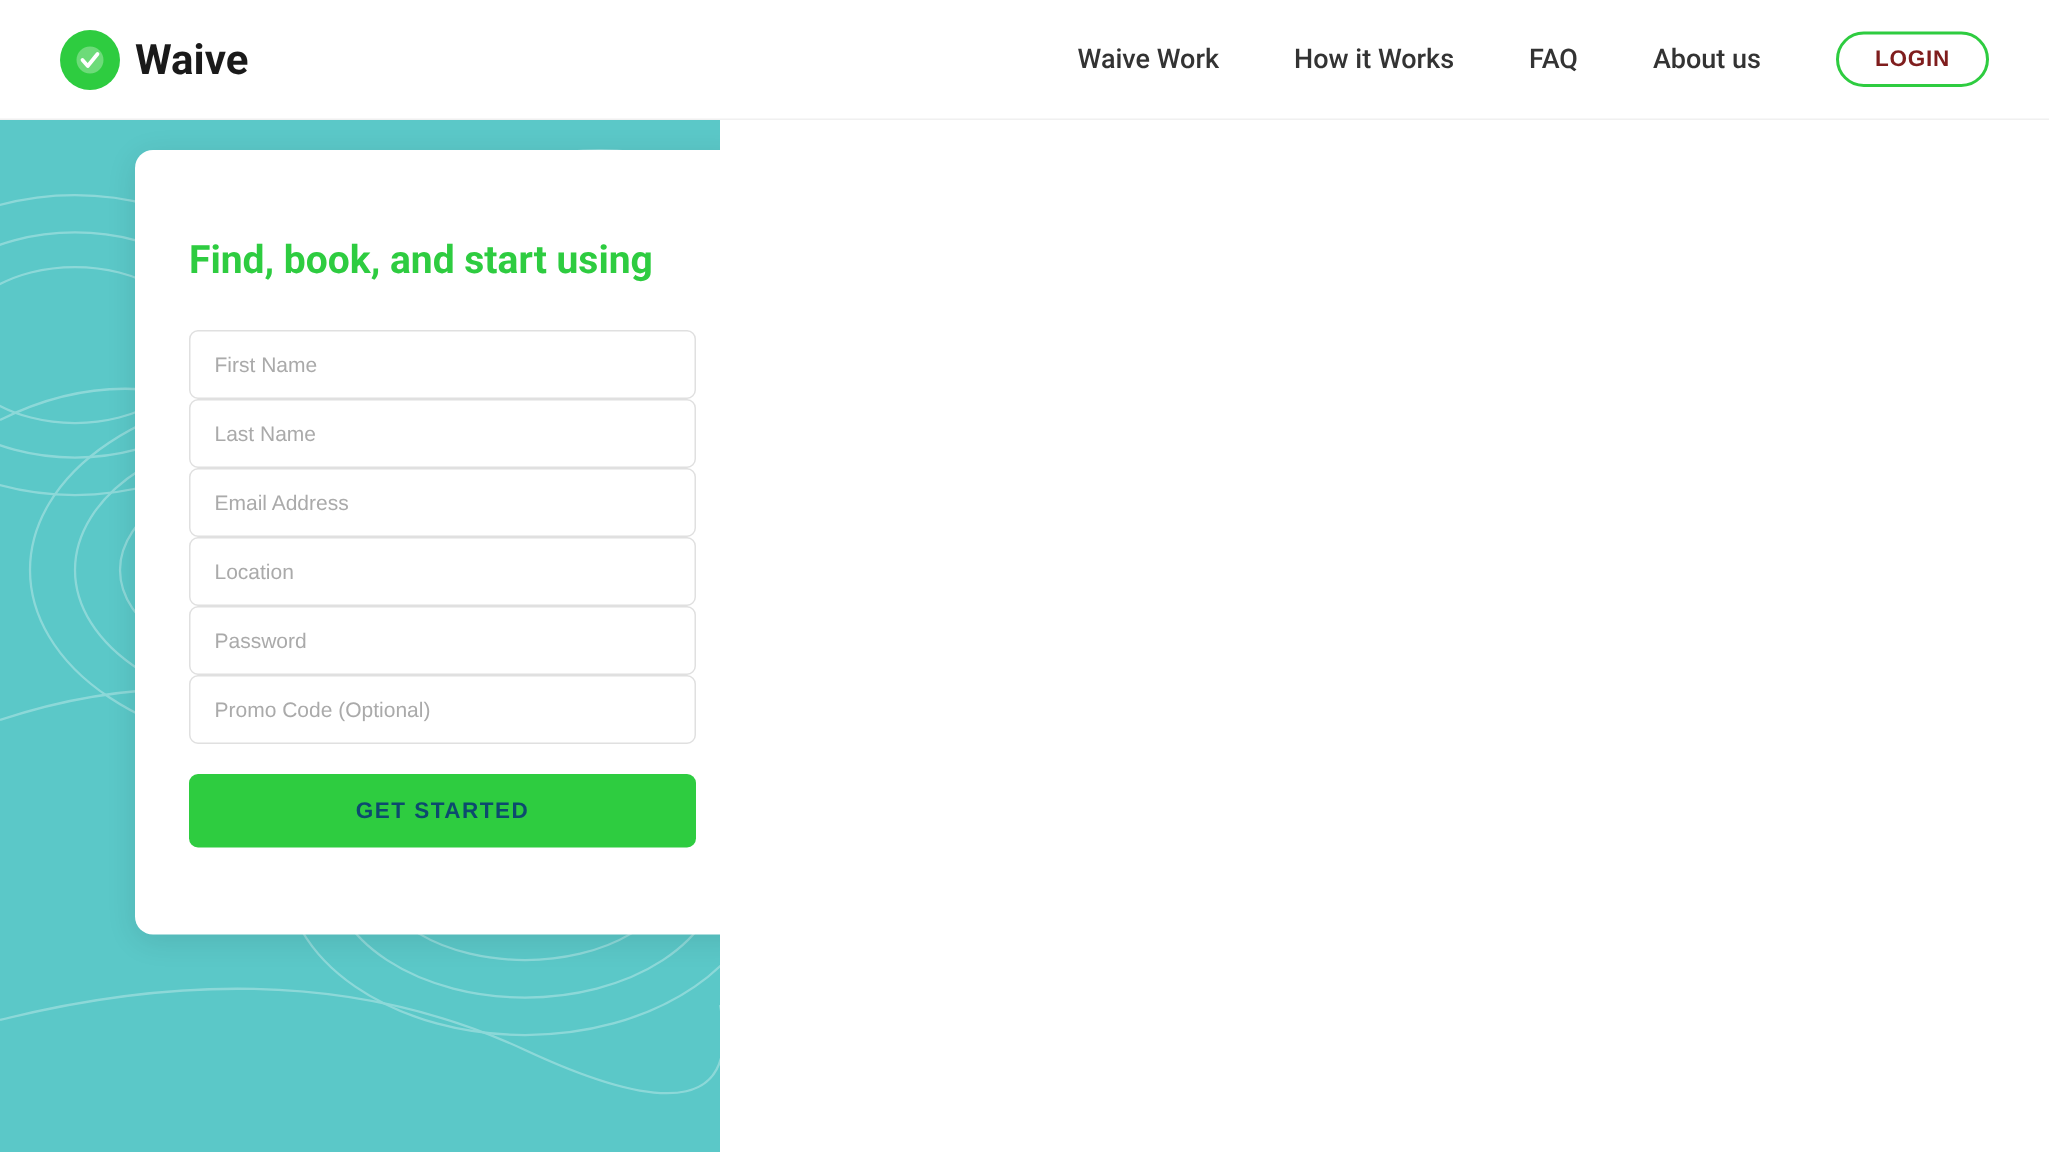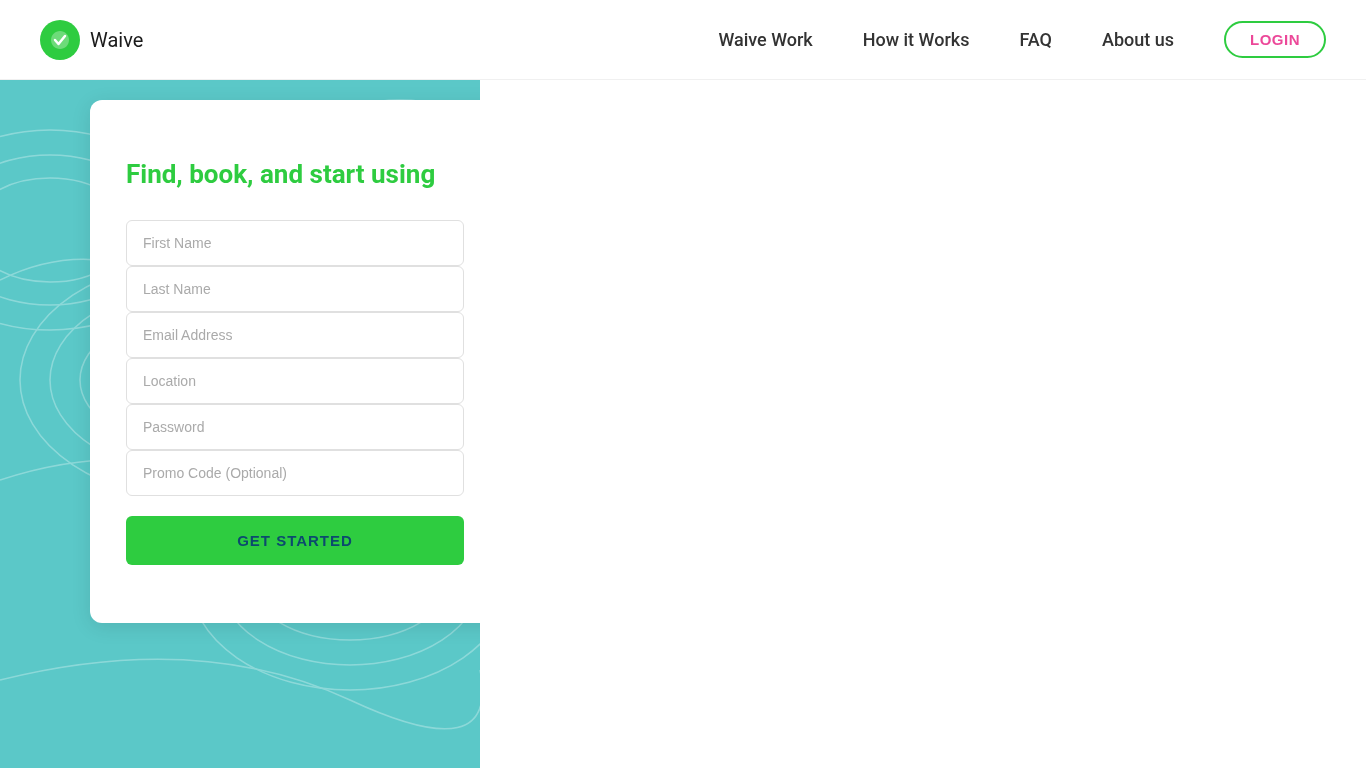--- a/index.html
+++ b/index.html
@@ -41,42 +41,42 @@
       border-radius: 50%;
       display: flex;
       align-items: center;
       justify-content: center;
       color: white;
       font-size: 18px;
       font-weight: bold;
     }
 
     .logo-text {
-      font-size: 20px;
-      font-weight: 400;
+      font-size: 28px;
+      font-weight: 700;
       color: #1a1a1a;
     }
 
     nav {
       display: flex;
       align-items: center;
       gap: 50px;
     }
 
     nav a {
       text-decoration: none;
       color: #333;
       font-size: 18px;
       font-weight: 500;
       cursor: pointer;
     }
 
     .login-btn {
       border: 2px solid #2ecc40;
-      color: #ec4899;
+      color: #7f1d1d;
       background: transparent;
       padding: 8px 24px;
       border-radius: 25px;
       font-size: 15px;
       font-weight: 600;
       cursor: pointer;
       letter-spacing: 0.5px;
     }
 
     

